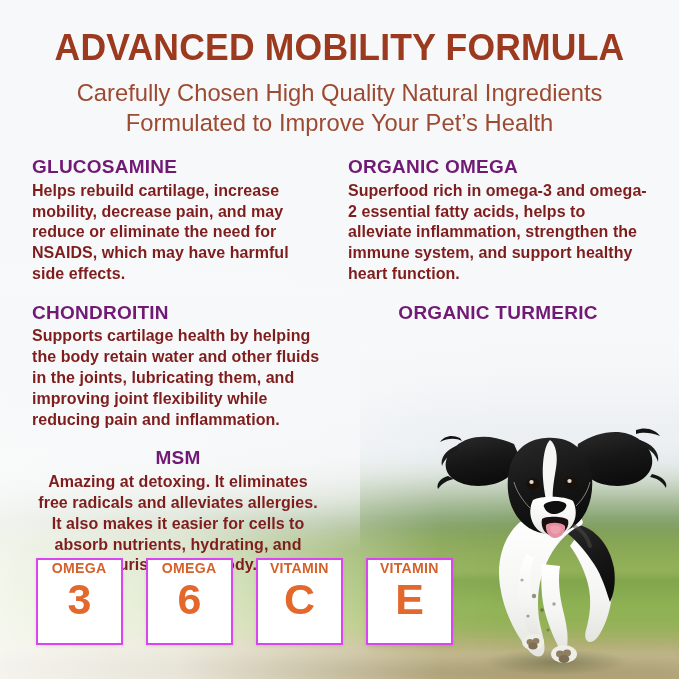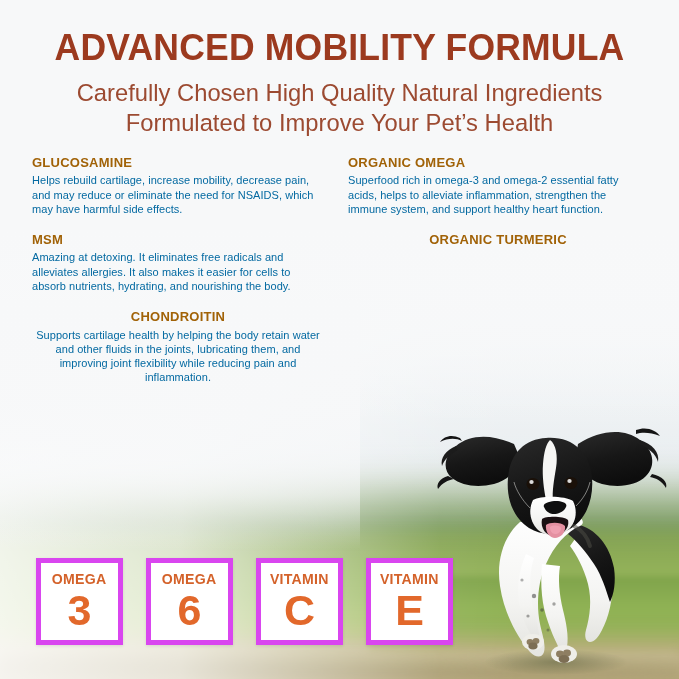--- a/index.html
+++ b/index.html
@@ -209,55 +209,54 @@
   }
   .col-left  { left: 32px;  width: 292px; }
   .col-right { left: 348px; width: 300px; }
 
   .section { margin-bottom: 16px; }
   .section:last-child { margin-bottom: 0; text-align: center; }
 
   .sec-title {
     margin: 0 0 2px 0;
     font-family: "Liberation Sans Narrow", "Liberation Sans", sans-serif;
-    font-size: 13px;
+    font-size: 19px;
     font-weight: bold;
     letter-spacing: 0.25px;
-    color: #a16207;
+    color: #701a75;
     line-height: 1.25;
   }
   .sec-body {
     margin: 0;
     font-family: "Liberation Sans Narrow", "Liberation Sans", sans-serif;
-    font-size: 11px;
-    font-weight: normal;
-    color: #0369a1;
+    font-size: 16px;
+    font-weight: bold;
+    color: #7f1d1d;
     line-height: 1.30;
     letter-spacing: 0.05px;
   }
 
   
   .badges {
     position: absolute;
     left: 36px;
     top: 558px;
     display: flex;
     gap: 23px;
     z-index: 4;
   }
   .badge {
     width: 87px;
     height: 87px;
     background: #ffffff;
-    border: 5px solid #d946ef;
+    border: 2px solid #d946ef;
     box-sizing: border-box;
     display: flex;
     flex-direction: column;
     align-items: center;
-    justify-content: center;
     box-shadow: 0 1px 3px rgba(0,0,0,0.10);
   }
   .badge-label {
     font-family: "Liberation Sans Narrow", "Liberation Sans", sans-serif;
     font-size: 15px;
     font-weight: bold;
     letter-spacing: 0.3px;
     color: #d4622a;
     line-height: 1;
     margin-bottom: 2px;
@@ -401,26 +400,26 @@
     </div>
 
     <div class="columns">
 
       <div class="col col-left">
         <div class="section">
           <h2 class="sec-title">GLUCOSAMINE</h2>
           <p class="sec-body">Helps rebuild cartilage, increase mobility, decrease pain, and may reduce or eliminate the need for NSAIDS, which may have harmful side effects.</p>
         </div>
         <div class="section">
+          <h2 class="sec-title">CHONDROITIN</h2>
+          <p class="sec-body">Supports cartilage health by helping the body retain water and other fluids in the joints, lubricating them, and improving joint flexibility while reducing pain and inflammation.</p>
+        </div>
+        <div class="section">
           <h2 class="sec-title">MSM</h2>
           <p class="sec-body">Amazing at detoxing. It eliminates free radicals and alleviates allergies. It also makes it easier for cells to absorb nutrients, hydrating, and nourishing the body.</p>
-        </div>
-        <div class="section">
-          <h2 class="sec-title">CHONDROITIN</h2>
-          <p class="sec-body">Supports cartilage health by helping the body retain water and other fluids in the joints, lubricating them, and improving joint flexibility while reducing pain and inflammation.</p>
         </div>
       </div>
 
       <div class="col col-right">
         <div class="section">
           <h2 class="sec-title">ORGANIC OMEGA</h2>
           <p class="sec-body">Superfood rich in omega-3 and omega-2 essential fatty acids, helps to alleviate inflammation, strengthen the immune system, and support healthy heart function.</p>
         </div>
         <div class="section">
           <h2 class="sec-title">ORGANIC TURMERIC</h2>

